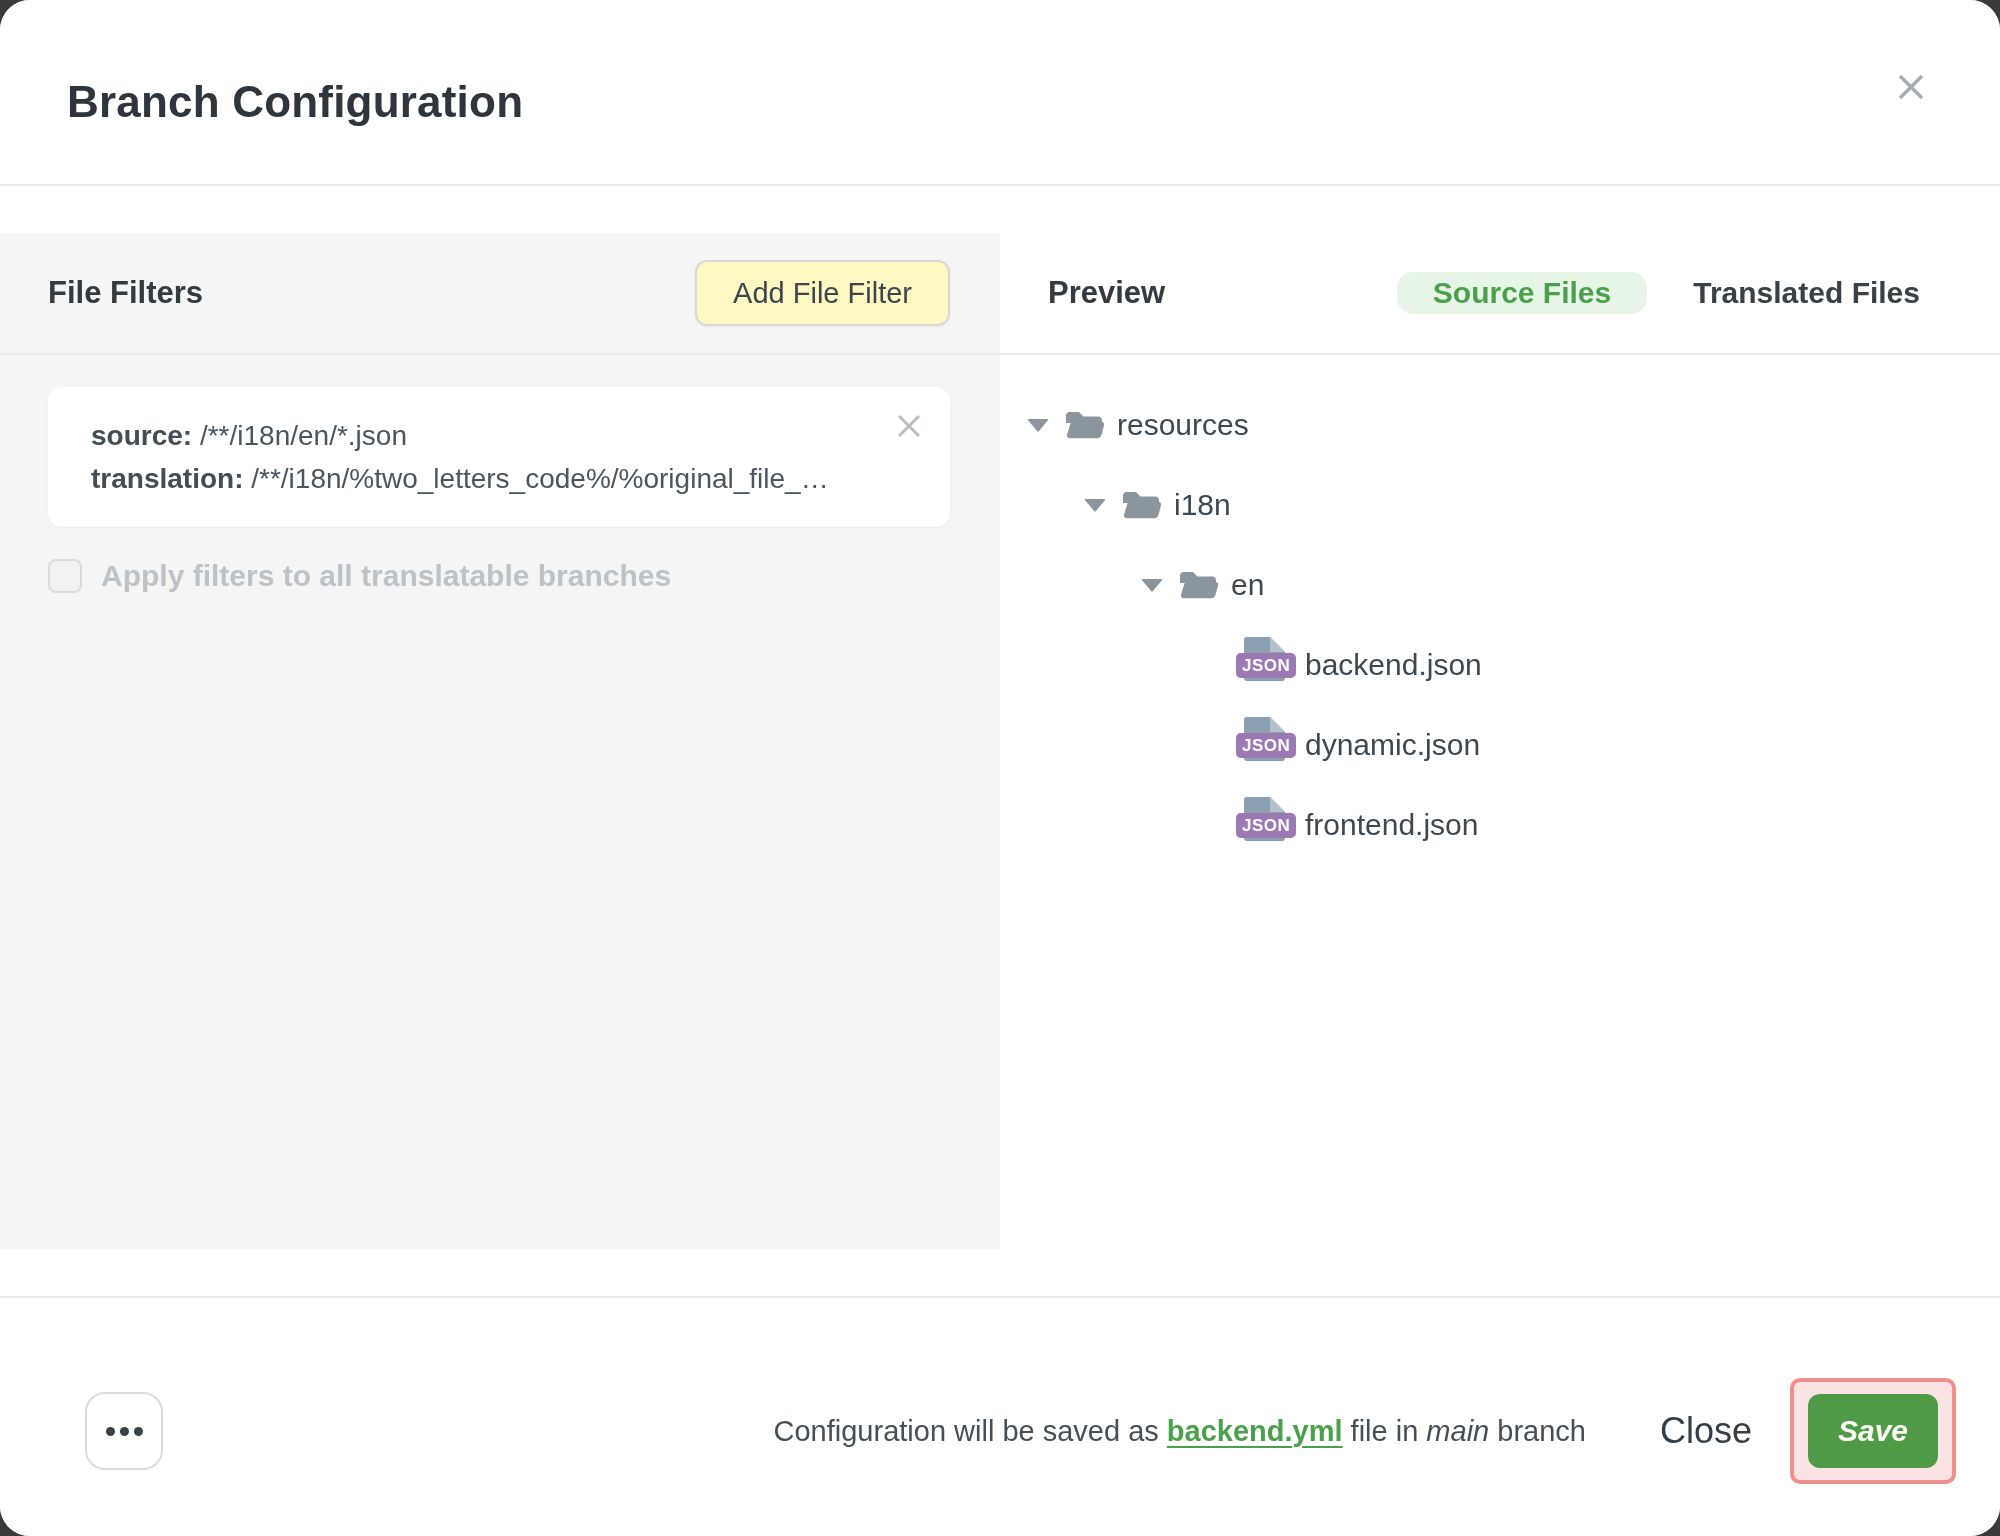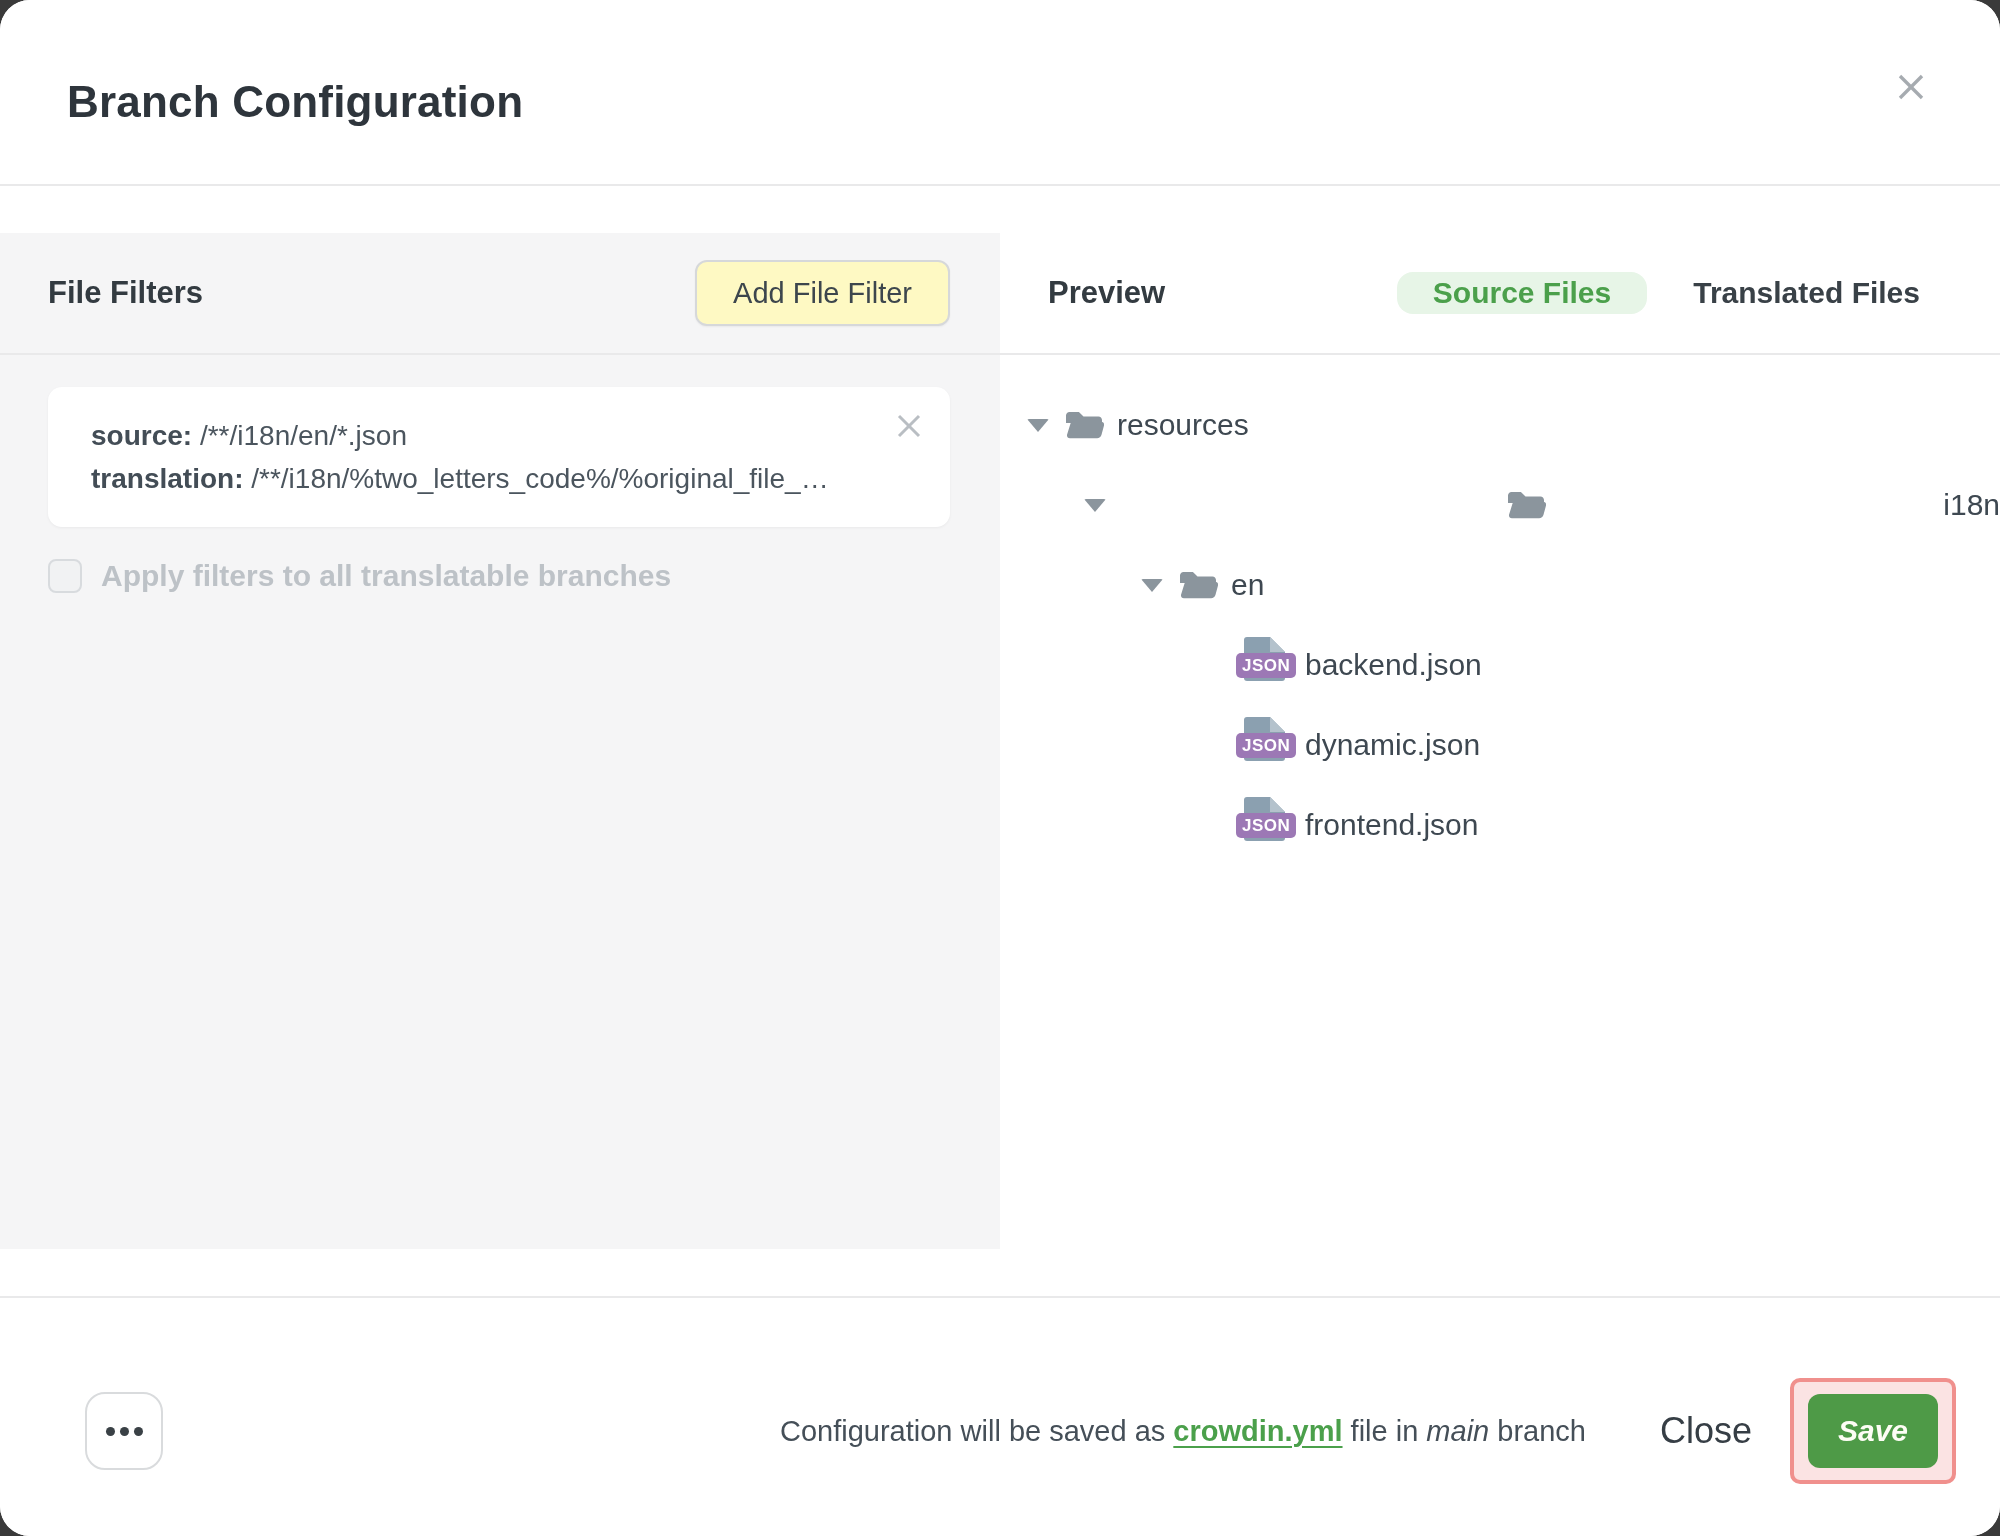--- a/index.html
+++ b/index.html
@@ -193,21 +193,21 @@
     </span>
     <span class="folder-icon">
       <svg width="40" height="32" viewBox="0 0 40 32">
         <path d="M2 24 V6.5 C2 4.6 3.6 3 5.5 3 h9.4 l4.6 4.6 h15 c1.9 0 3.5 1.6 3.5 3.5 V14 H2 z" fill="#8b959d"></path>
         <path d="M9.8 12.5 h26.9 c2.3 0 3.9 1.9 3.3 4.1 l-2.5 9.2 c-.6 2-2.3 3.4-4.4 3.4 H5.9 c-2.1 0-3.4-1.7-2.8-3.7 l3.4-10.9 c.5-1.4 1.8-2.1 3.3-2.1 z" fill="#8b959d"></path>
       </svg>
     </span>
 
     <span class="tree-name">resources</span>
   </div>
-          <div class="tree-row" style="padding-left: 84px; justify-content: space-between;">
+          <div class="tree-row" style="padding-left: 84px;">
     <span class="caret-slot">
       <span class="caret" style="visibility: visible;"></span>
     </span>
     <span class="folder-icon">
       <svg width="40" height="32" viewBox="0 0 40 32">
         <path d="M2 24 V6.5 C2 4.6 3.6 3 5.5 3 h9.4 l4.6 4.6 h15 c1.9 0 3.5 1.6 3.5 3.5 V14 H2 z" fill="#8b959d"></path>
         <path d="M9.8 12.5 h26.9 c2.3 0 3.9 1.9 3.3 4.1 l-2.5 9.2 c-.6 2-2.3 3.4-4.4 3.4 H5.9 c-2.1 0-3.4-1.7-2.8-3.7 l3.4-10.9 c.5-1.4 1.8-2.1 3.3-2.1 z" fill="#8b959d"></path>
       </svg>
     </span>
 
@@ -266,21 +266,21 @@
     </div>
   </div>
 
   <div class="modal-footer">
     <button class="more-btn" aria-label="More options">
       <span class="dot"></span>
       <span class="dot"></span>
       <span class="dot"></span>
     </button>
 
-    <div class="footer-note"><span>Configuration will be saved as </span><span class="yml-link">crowdin.yml</span><span> file in </span><span class="branch-em">main</span><span> branch</span></div>
+    <div class="footer-note"><span>Configuration will be saved as </span><span class="yml-link">backend.yml</span><span> file in </span><span class="branch-em">main</span><span> branch</span></div>
 
     <button class="close-btn">Close</button>
 
     <div class="save-highlight">
       <button class="save-btn">Save</button>
     </div>
   </div>
 </div>
 
 </body></html>

